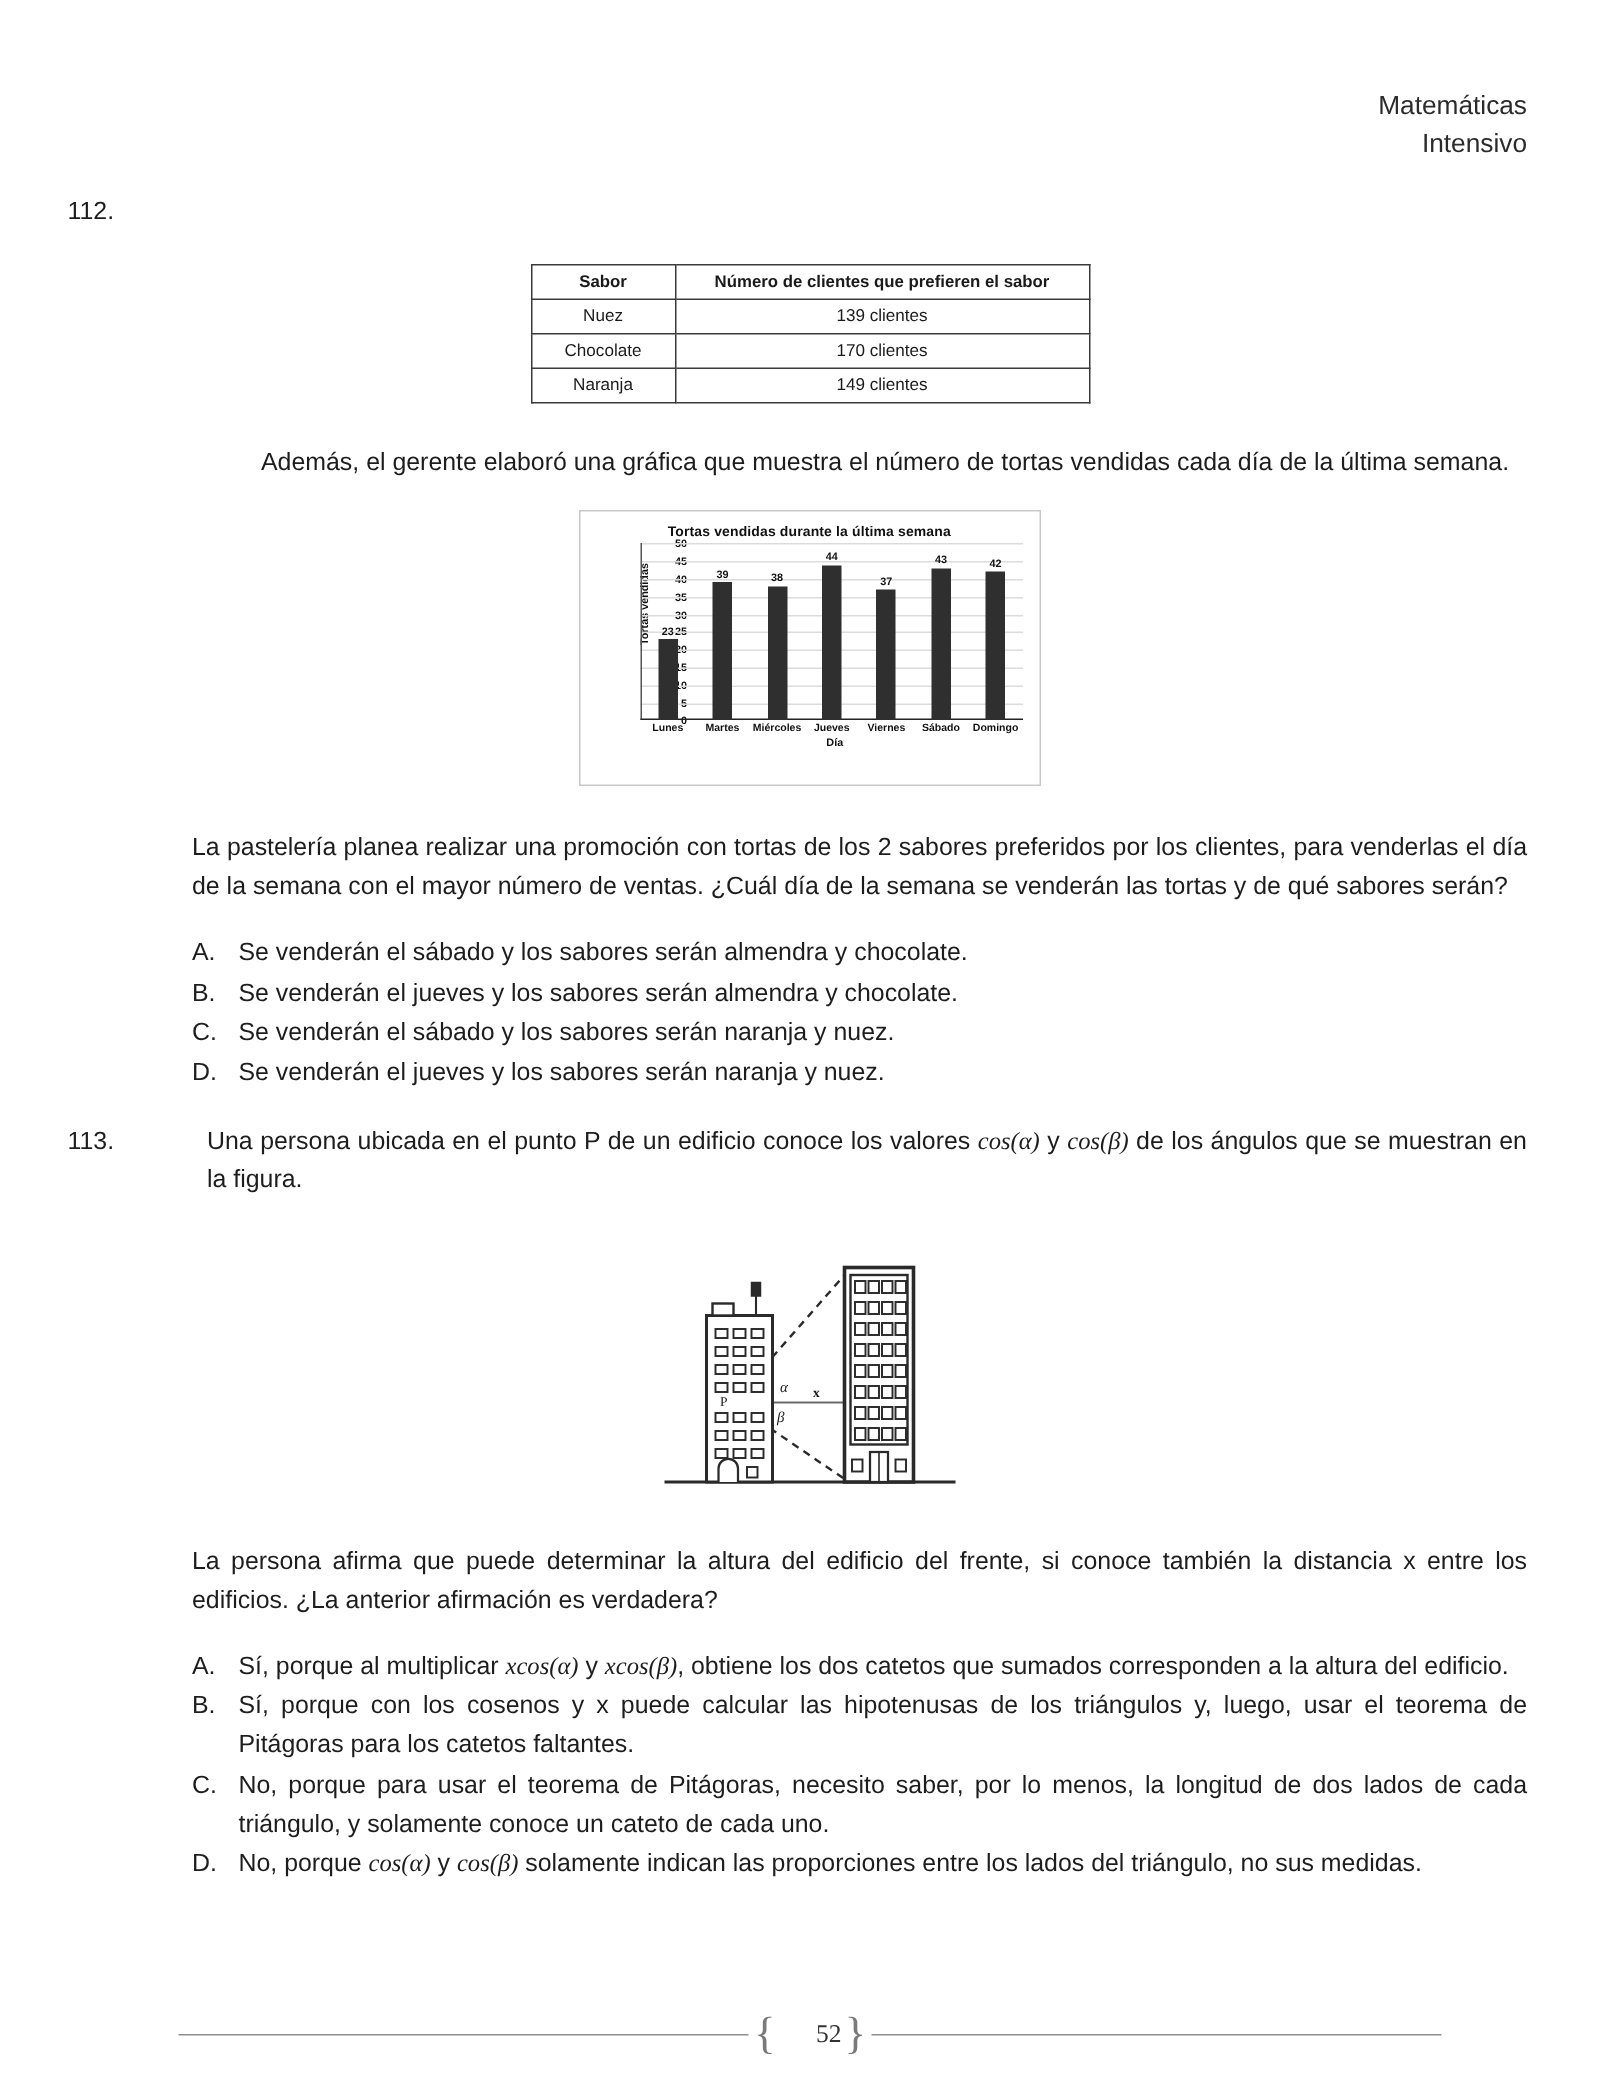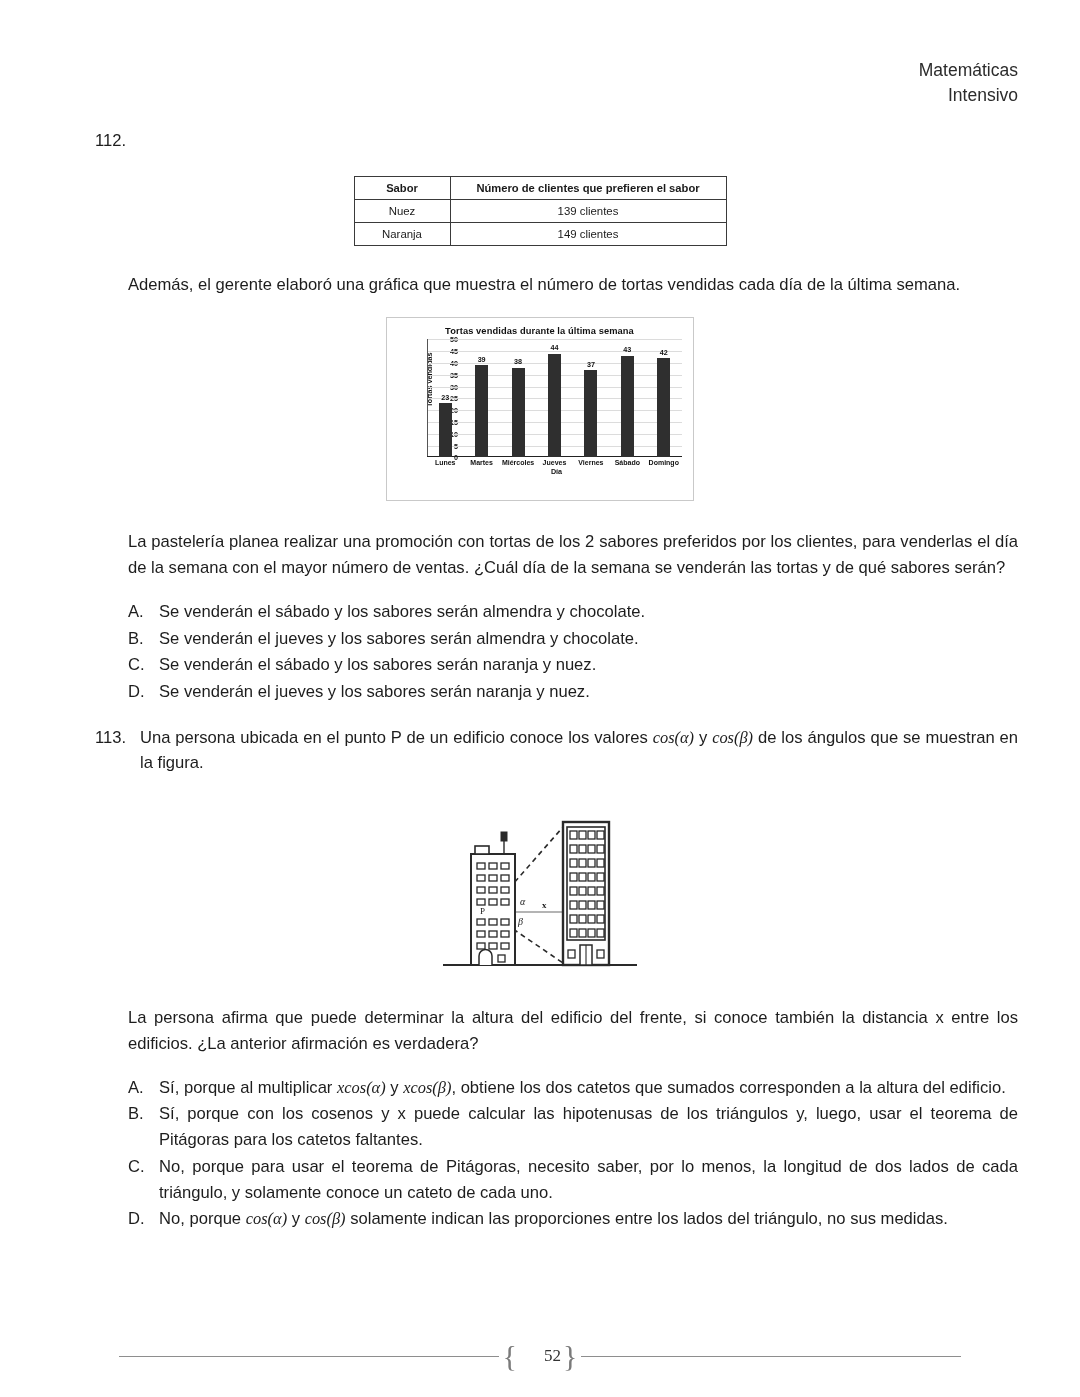--- a/index.html
+++ b/index.html
@@ -30,21 +30,21 @@
     position: absolute;
     top: 128px;
     left: 0;
     width: 1080px;
   }
 
   
   .question {
     display: flex;
     align-items: flex-start;
-    padding: 0 62px 0 95px;
+    padding: 0 62px 0 45px;
     font-size: 16.6px;
     line-height: 1.55;
     color: #1d1d1d;
   }
   .q-num {
     width: 45px;
     flex: 0 0 45px;
     text-align: left;
   }
   .q-text {
@@ -291,28 +291,32 @@
           <th class="h-flavor">Sabor</th>
           <th class="h-count">Número de clientes que prefieren el sabor</th>
         </tr>
       </thead>
       <tbody>
         <tr>
           <td class="flavor">Nuez</td>
           <td class="count">139 clientes</td>
         </tr>
         <tr>
+          <td class="flavor">Chocolate</td>
+          <td class="count">170 clientes</td>
+        </tr>
+        <tr>
           <td class="flavor">Naranja</td>
           <td class="count">149 clientes</td>
         </tr>
       </tbody>
     </table>
   </div>
 
-  <div class="para" style="margin-top:26px;">Además, el gerente elaboró una gráfica que muestra el número de tortas vendidas cada día de la última semana.</div>
+  <div class="para" style="margin-top:26px;margin-left:46px;">Además, el gerente elaboró una gráfica que muestra el número de tortas vendidas cada día de la última semana.</div>
 
   <div class="chart-wrap">
     <div class="chart-box">
       <div class="chart-title">Tortas vendidas durante la última semana</div>
       <div class="plot-area">
         <div class="ylabel">Tortas vendidas</div>
         <div class="y-ticks" id="y-ticks">
             <div class="y-tick" style="top: 118px;">0</div>
             <div class="y-tick" style="top: 106.2px;">5</div>
             <div class="y-tick" style="top: 94.4px;">10</div>
@@ -397,21 +401,21 @@
     <div class="option">
       <div class="opt-letter">C.</div>
       <div class="opt-text">Se venderán el sábado y los sabores serán naranja y nuez.</div>
     </div>
     <div class="option">
       <div class="opt-letter">D.</div>
       <div class="opt-text">Se venderán el jueves y los sabores serán naranja y nuez.</div>
     </div>
   </div>
 
-  <div class="question" style="margin-top:20px;">
+  <div class="question" style="margin-top:20px;gap:48px;">
     <div class="q-num">113.</div>
     <div class="q-text">
       <span>Una persona ubicada en el punto P de un edificio conoce los valores </span><span class="mathit">cos(α)</span><span> y </span><span class="mathit">cos(β)</span><span> de los ángulos que se muestran en la figura.</span>
     </div>
   </div>
 
   <div class="figure-wrap">
     <svg width="210" height="175" viewBox="0 0 210 175">
 
       <line x1="8" y1="163" x2="202" y2="163" stroke="#2a2a2a" stroke-width="2"></line>

